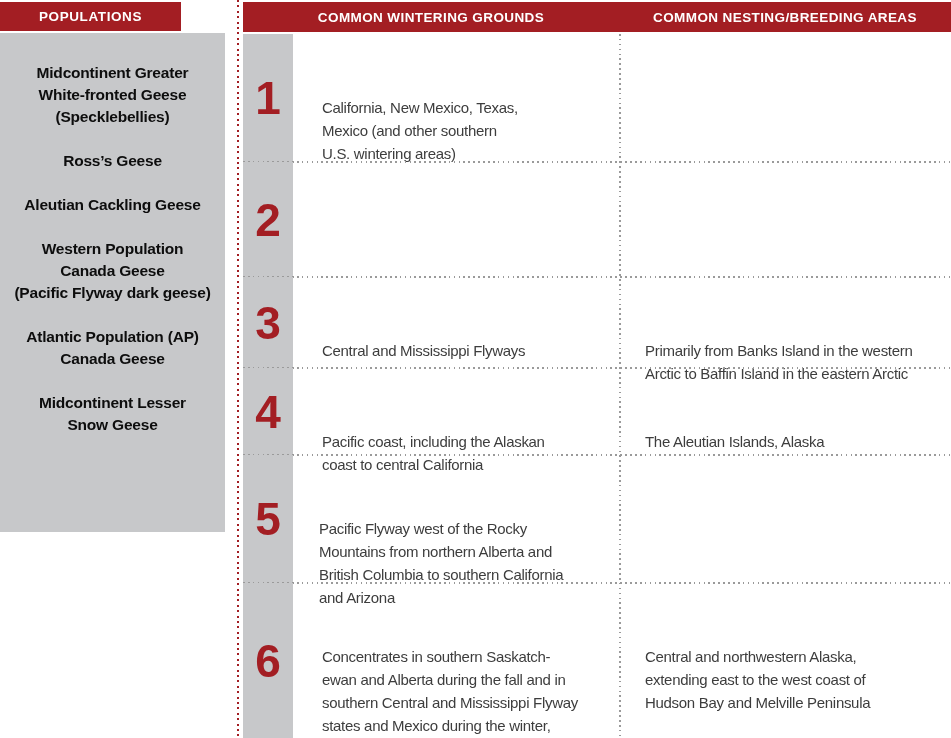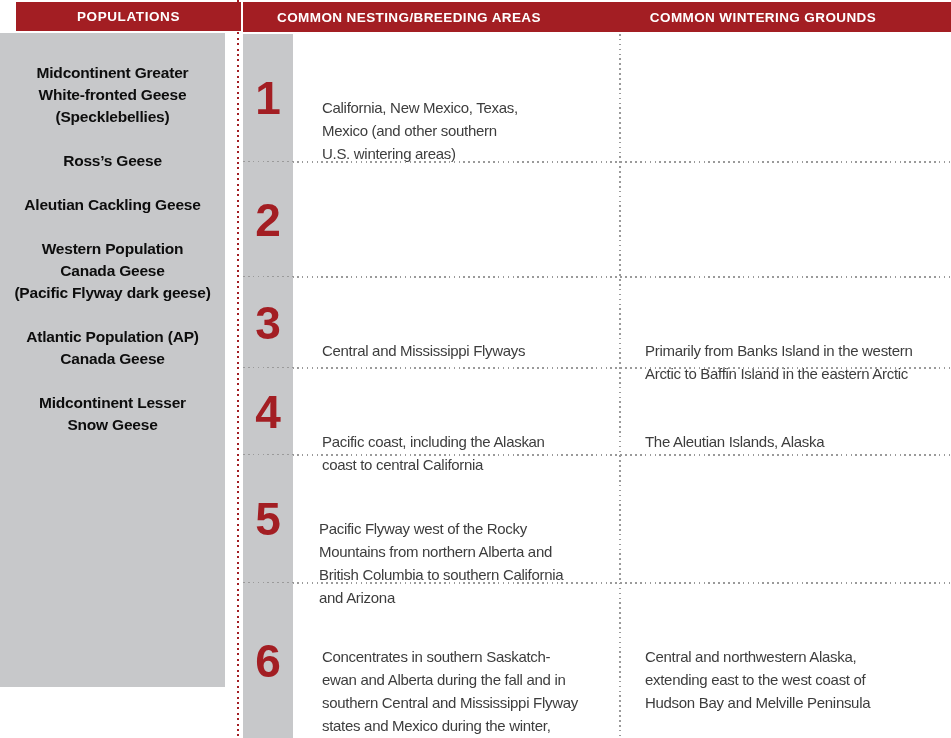--- a/index.html
+++ b/index.html
@@ -8,27 +8,27 @@
     width:951px;height:738px;
     overflow:hidden;
     background:#fff;
     font-family:"Liberation Sans", sans-serif;
     -webkit-font-smoothing:antialiased;
   }
 
   
   .left-panel{position:absolute;left:0;top:0;width:225px;height:738px;}
   .left-header{
-    position:absolute;left:0;top:2px;width:225px;height:29px;
+    position:absolute;left:0;top:2px;width:181px;height:29px;
     background:#A31E23;color:#fff;
     display:flex;align-items:center;justify-content:center;
-    font-weight:bold;font-size:13.5px;letter-spacing:.6px;margin-left:16px;
+    font-weight:bold;font-size:13.5px;letter-spacing:.6px;
   }
   .left-body{
-    position:absolute;left:0;top:33px;width:225px;height:654px;
+    position:absolute;left:0;top:33px;width:225px;height:499px;
     background:#C7C8CA;
     display:flex;flex-direction:column;align-items:center;
     padding-top:29px;box-sizing:border-box;gap:22px;
   }
   .pop-item{
     color:#0d0d0d;font-weight:bold;font-size:15.5px;line-height:22px;
     text-align:center;white-space:pre-line;letter-spacing:-.2px;
   }
 
   
@@ -99,22 +99,22 @@
 Canada Geese</div>
       <div class="pop-item">Midcontinent Lesser
 Snow Geese</div>
     </div>
   </aside>
 
   <section class="right-panel">
     <div class="red-dotted"></div>
 
     <div class="r-header">
+      <div class="col-head wintering">COMMON WINTERING GROUNDS</div>
       <div class="col-head nesting">COMMON NESTING/BREEDING AREAS</div>
-      <div class="col-head wintering">COMMON WINTERING GROUNDS</div>
     </div>
 
     <div class="rows">
       <div class="row">
         <div class="num-cell">1</div>
         <div class="w-cell">
             <div class="cell-text">California, New Mexico, Texas,
 Mexico (and other southern
 U.S. wintering areas)</div>
           </div>

